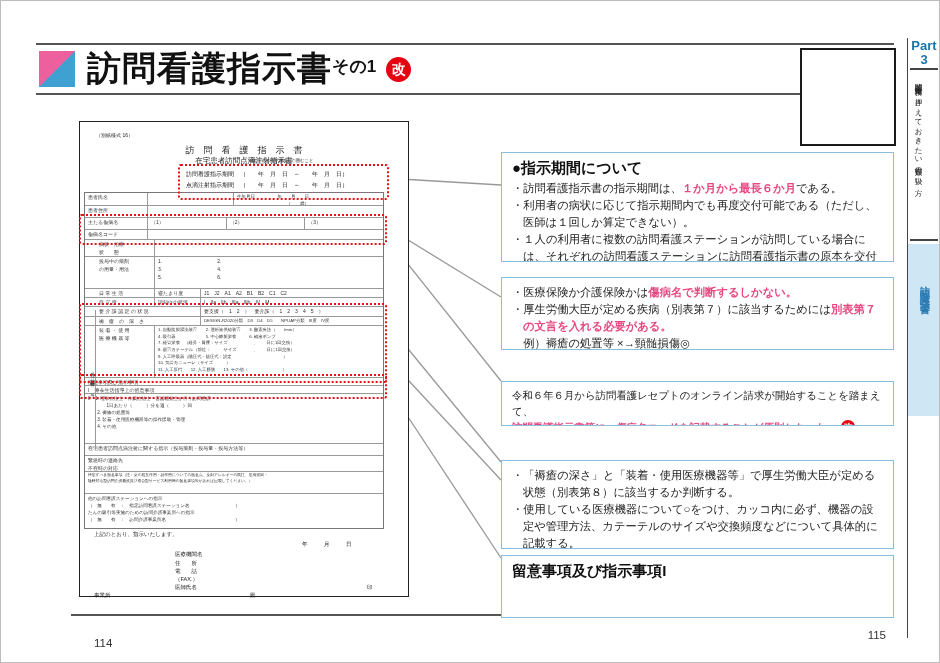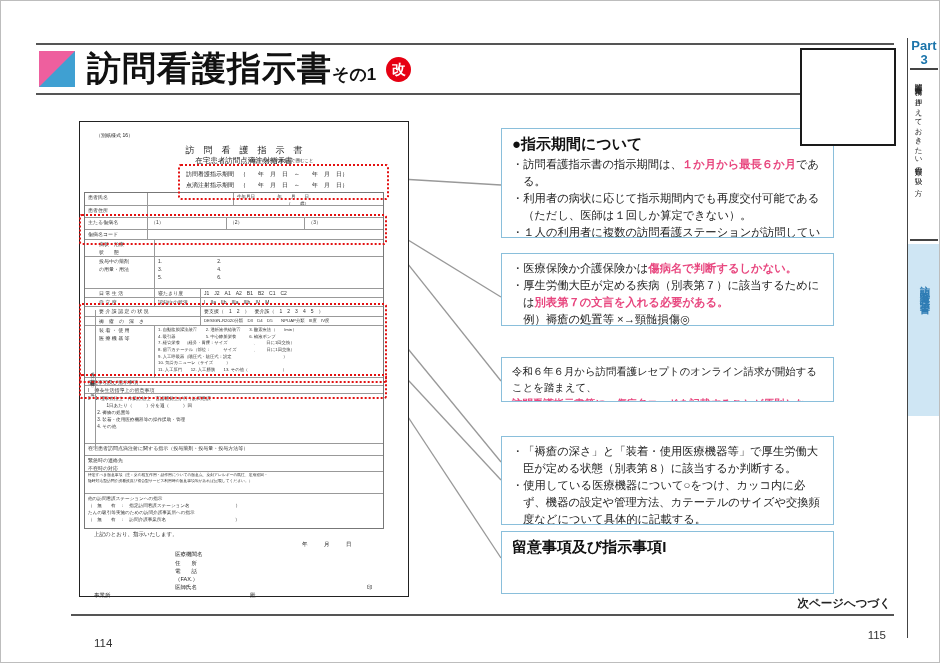--- a/index.html
+++ b/index.html
@@ -6,21 +6,21 @@
   .canvas{position:relative;width:940px;height:663px;background:#fff;overflow:hidden;
           border:1px solid #bdbdbd;box-sizing:border-box;
           font-family:"Liberation Sans","DejaVu Sans",sans-serif;color:#222;}
 
   
   .rule{position:absolute;left:35px;width:858px;height:2px;background:#555;}
   #rule-top{top:42px;} #rule-bottom{top:92px;}
   .title-wrap{position:absolute;left:38px;top:45px;height:46px;display:flex;align-items:center;z-index:3;}
   .title-icon{width:36px;height:36px;background:linear-gradient(135deg,var(--icon-pink) 49.5%,var(--icon-blue) 50.5%);}
   .title-main{font-size:34px;font-weight:bold;margin-left:12px;letter-spacing:1px;color:#111;}
-  .title-suffix{font-size:17px;font-weight:bold;align-self:flex-end;padding-bottom:6px;color:#111;}
+  .title-suffix{font-size:17px;font-weight:bold;align-self:flex-end;padding-bottom:14px;color:#111;}
   .kai-badge{width:25px;height:25px;border-radius:50%;background:var(--badge-red);color:#fff;
              font-size:14px;font-weight:bold;line-height:25px;text-align:center;margin-left:10px;}
   .photo-box{position:absolute;left:799px;top:47px;width:92px;height:94px;background:#fff;
              border:2px solid #1a1a1a;z-index:5;}
 
   
   .sb-vline{position:absolute;left:906px;top:37px;width:1px;height:600px;background:#444;}
   .sb-part{position:absolute;left:907px;top:38px;width:32px;text-align:center;
            font-size:13px;font-weight:bold;line-height:1.05;color:var(--part-blue);}
   .sb-div1{position:absolute;left:909px;top:67px;width:28px;height:2px;background:#444;}
@@ -49,22 +49,22 @@
   .red-dotted{position:absolute;border:2.5px dotted #e31111;border-radius:3px;z-index:6;pointer-events:none;}
   #dot-a{left:98px;top:42px;width:207px;height:32px;}
   #dot-b{left:-1px;top:92px;width:304px;height:27px;}
   #dot-c{left:-1px;top:181px;width:304px;height:76px;}
   #dot-d{left:-1px;top:252px;width:304px;height:21px;}
 
   
   .connectors{position:absolute;left:0;top:0;z-index:1;pointer-events:none;}
 
   
-  .note-box{position:absolute;left:500px;width:333px;background:#fff;border:1.5px solid var(--box-border);
-            box-sizing:border-box;padding:6px 10px;overflow:hidden;z-index:4;}
+  .note-box{position:absolute;left:500px;width:393px;background:#fff;border:1.5px solid var(--box-border);
+            box-sizing:border-box;padding:6px 10px;overflow:hidden;z-index:4;margin-top:24px;}
   #box1{top:127px;height:110px;} #box2{top:252px;height:73px;} #box3{top:356px;height:45px;}
   #box4{top:435px;height:89px;} #box5{top:530px;height:63px;}
   .box-title{font-size:15px;font-weight:bold;color:#111;margin-bottom:2px;}
   .box-line{font-size:11.3px;line-height:1.5;padding-left:11px;text-indent:-11px;color:#222;}
   #box3 .box-line{font-size:10.4px;padding-left:0;text-indent:0;line-height:1.55;}
   .pink{color:var(--pink);font-weight:bold;}
   .mini-badge{display:inline-block;width:14px;height:14px;border-radius:50%;background:var(--badge-red);
               color:#fff;font-size:9px;line-height:14px;text-align:center;font-weight:bold;
               margin-left:4px;vertical-align:1px;text-indent:0;}
 

